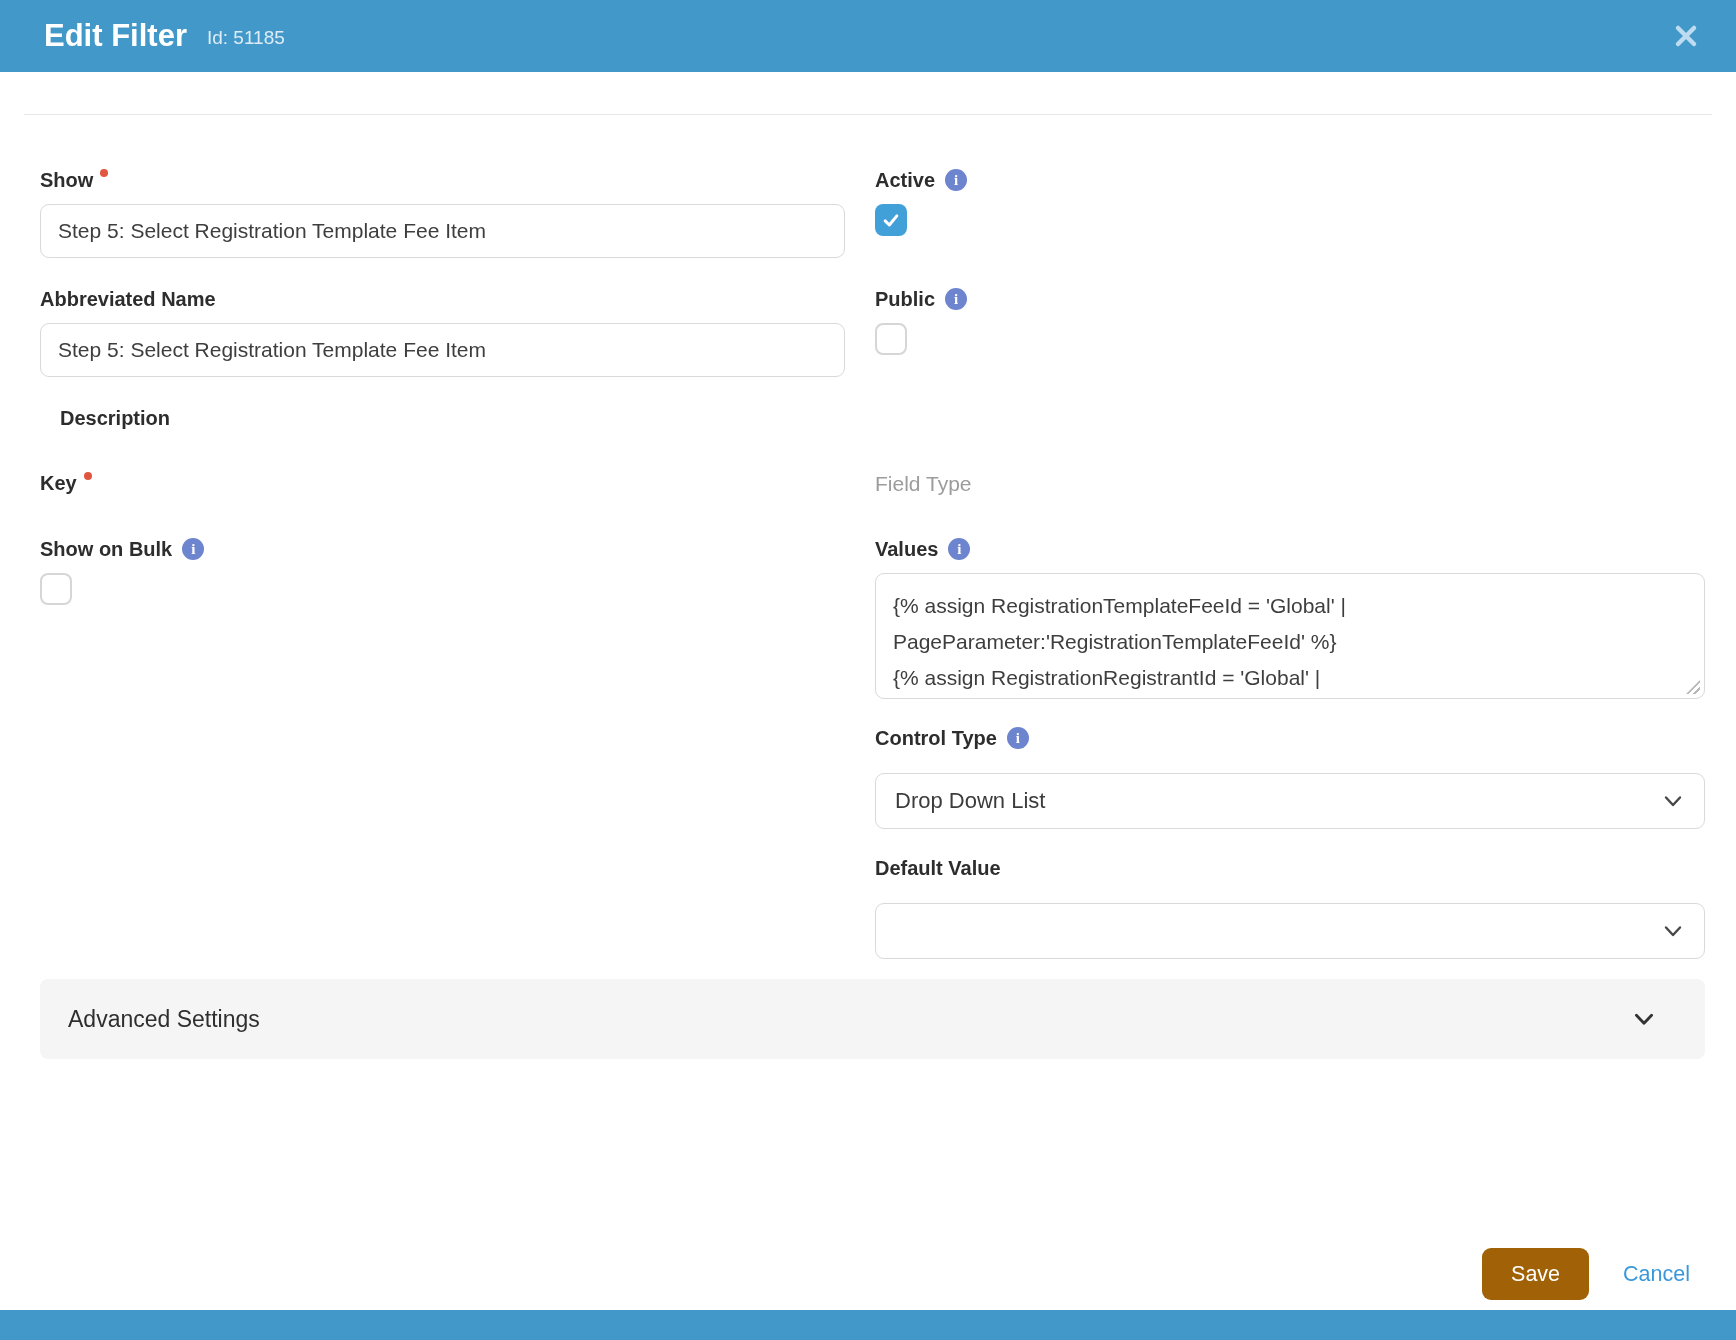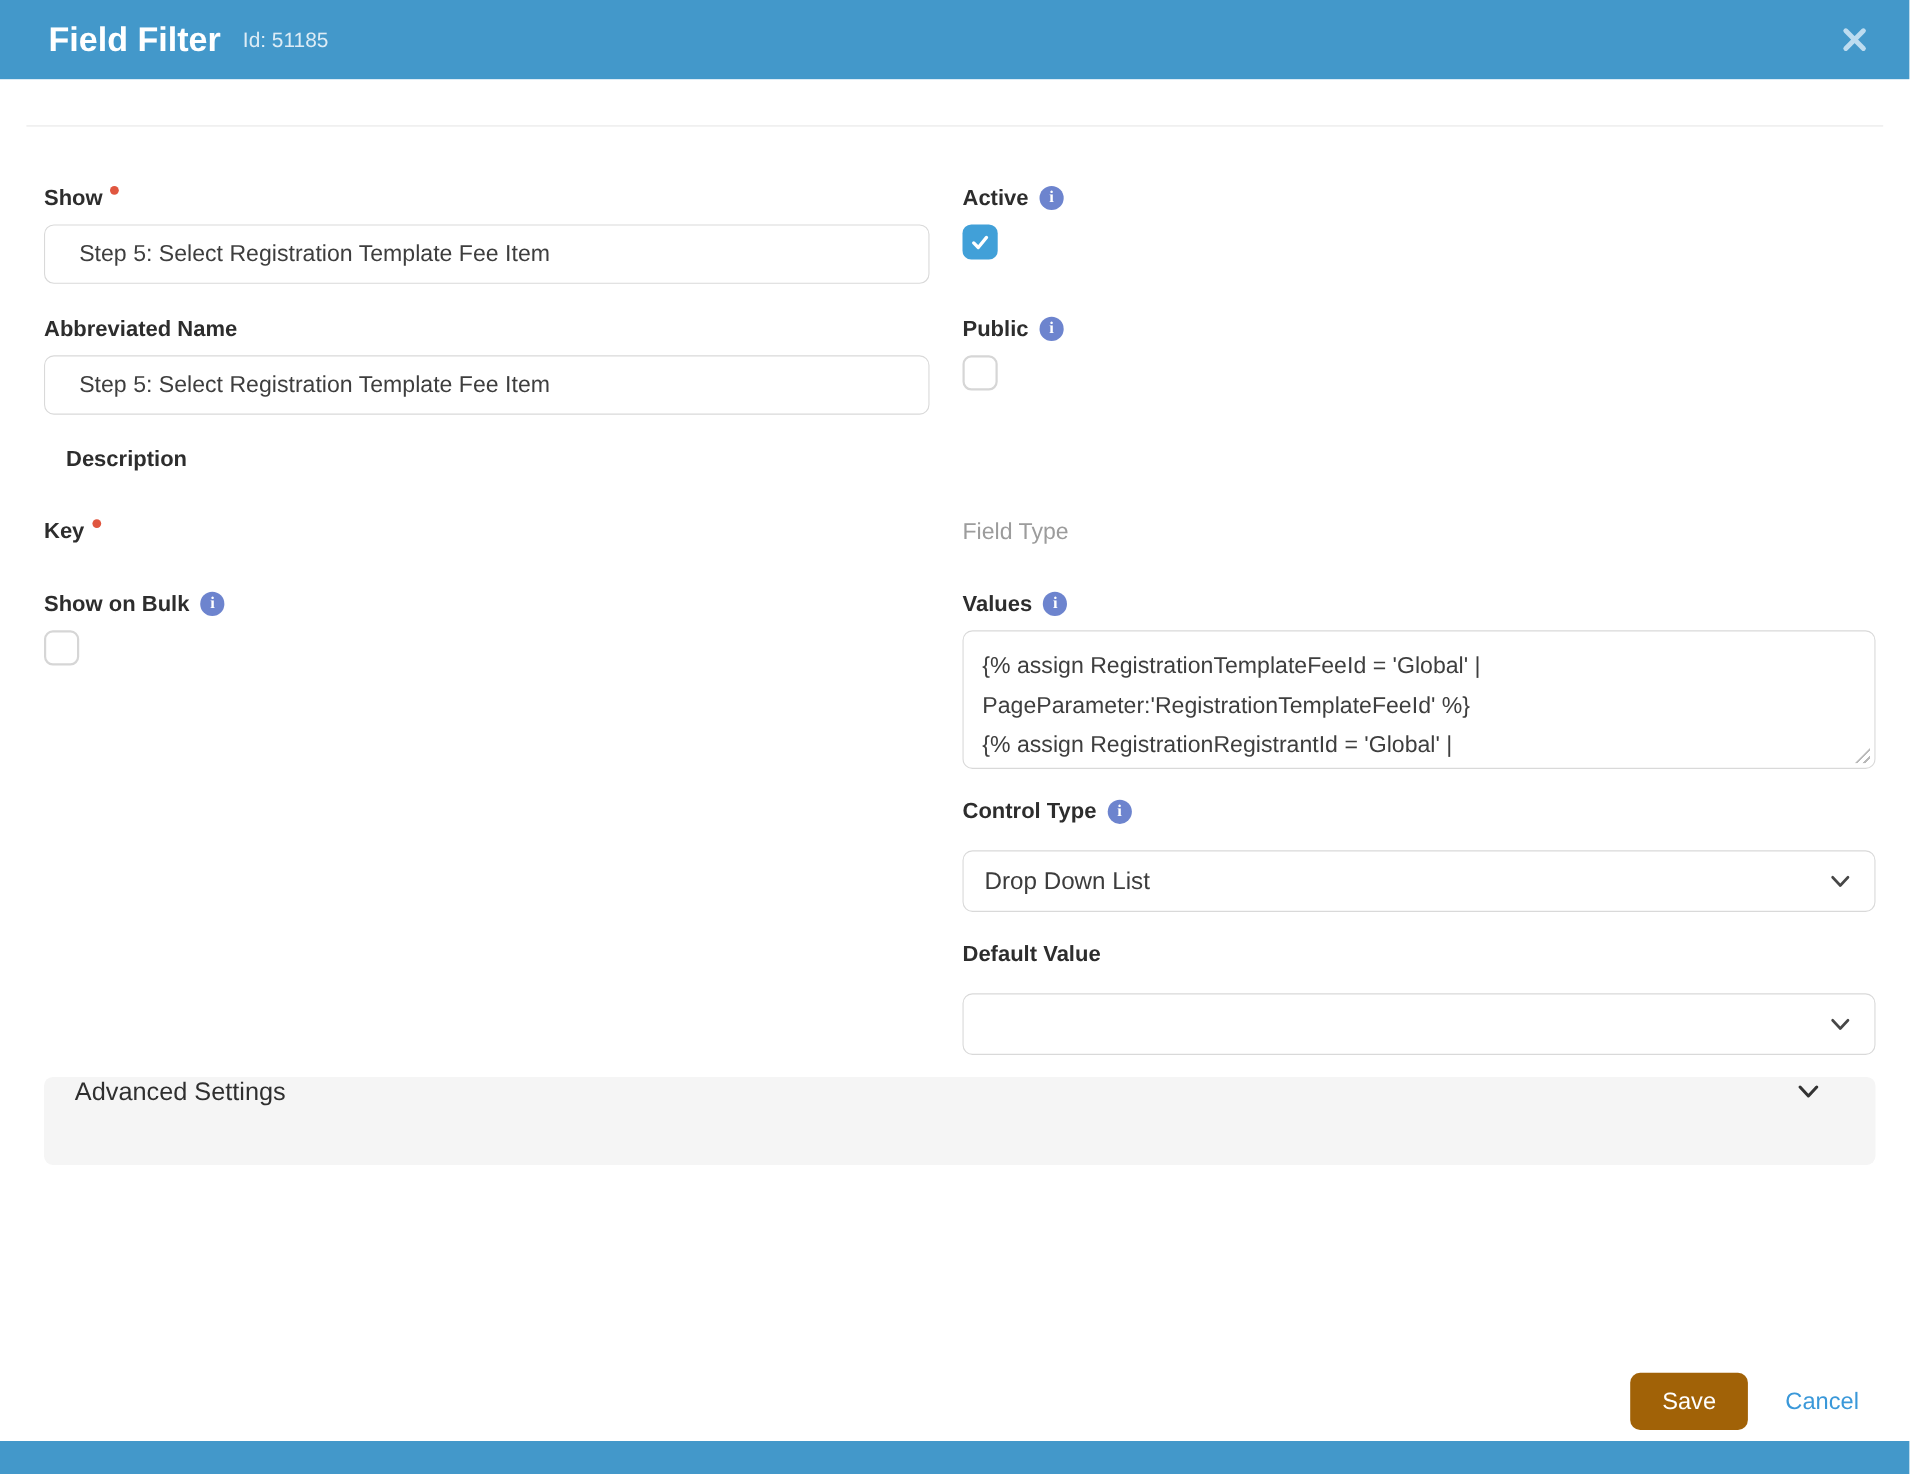--- a/index.html
+++ b/index.html
@@ -60,21 +60,21 @@
     background:#6d84ce; color:#ffffff;
     font-family:"Liberation Serif", serif;
     font-size:15px; font-weight:700; font-style:normal;
     display:inline-flex; align-items:center; justify-content:center;
     flex:0 0 auto; cursor:pointer; line-height:1;
   }
 
   .text-input {
     width:100%; height:54px;
     border:1px solid #d9d9d9; border-radius:9px;
-    padding:0 31px;
+    padding:0 17px;
     font-size:21px; color:#3e3e3e;
     font-family:inherit; background:#fff; outline:none;
   }
 
   .textarea-wrap { position:relative; }
   textarea.ta {
     display:block; width:100%;
     border:1px solid #d9d9d9; border-radius:9px;
     padding:14px 17px;
     font-size:21px; color:#3e3e3e;
@@ -104,21 +104,21 @@
     padding:0 19px;
     font-size:22px; color:#3c3c3c;
     background:#fff; cursor:pointer;margin-top:24px;
   }
 
   
   .advanced {
     margin:20px 0 0 40px;
     width:1665px; height:80px;
     background:#f5f5f5; border-radius:8px;
-    display:flex; justify-content:space-between;
+    display:flex; align-items:center; justify-content:space-between;
     padding:0 48px 0 28px;
     font-size:23px; color:#2f2f2f;
     cursor:pointer;
   }
 
   
   .footer {
     position:absolute; right:46px; top:1248px;
     display:flex; align-items:center; gap:34px;
   }
@@ -133,21 +133,21 @@
   .bottom-strip {
     position:absolute; left:0; bottom:0;
     width:100%; height:30px;
     background:#4398ca;
   }
 </style>
 </head>
 <body>
 
 <div class="modal-header">
-  <span class="modal-title">Field Filter</span>
+  <span class="modal-title">Edit Filter</span>
   <span class="modal-id">Id: 51185</span>
   <button class="close-btn">
     <svg width="26" height="26" viewBox="0 0 26 26">
       <path d="M5 5 L21 21 M21 5 L5 21" stroke="#bddcf0" stroke-width="4.5" stroke-linecap="round" fill="none"></path>
     </svg>
   </button>
 </div>
 
 <hr class="top-rule">
 

